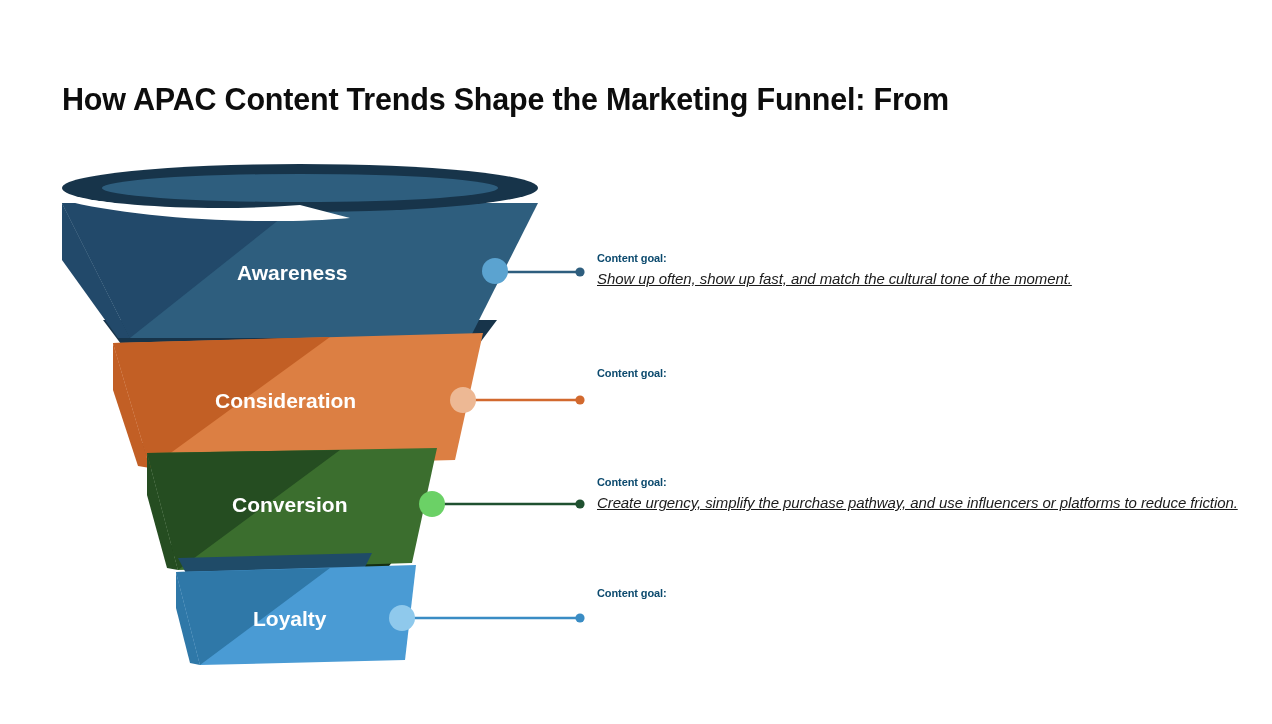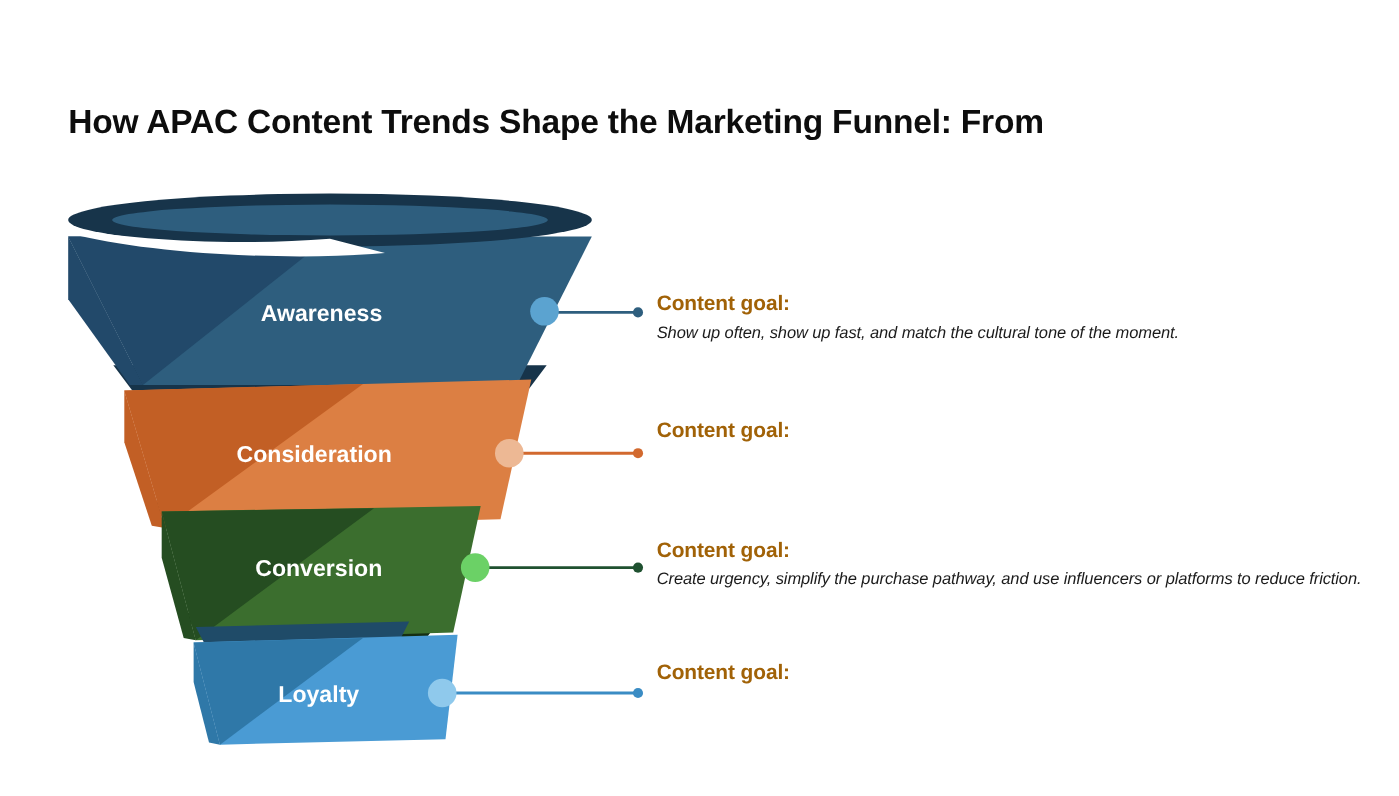--- a/index.html
+++ b/index.html
@@ -11,21 +11,20 @@
     width: 1272px;
     height: 724px;
     font-family: "Liberation Sans", sans-serif;
     overflow: hidden;
     position: relative;
   }
   #slide {
     position: absolute;
     inset: 0;
     background: #ffffff;
-    margin-top: 12px;
   }
   .title {
     position: absolute;
     left: 62px;
     top: 78px;
     width: 1060px;
     font-size: 30.5px;
     font-weight: bold;
     line-height: 1.38;
     color: #0d0d0d;
@@ -45,32 +44,33 @@
     font-size: 21px;
     fill: #ffffff;
   }
 
   .goal-block {
     position: absolute;
     left: 597px;
     width: 645px;
   }
   .goal-title {
-    font-size: 19px;
+    font-size: 11px;
     font-weight: bold;
-    color: #a16207;
+    color: #0c4a6e;
     line-height: 1.55;
     letter-spacing: -0.1px;
   }
   .goal-desc {
     font-size: 15px;
     font-style: italic;
     color: #1b1b1b;
     line-height: 1.62;
     letter-spacing: -0.1px;
+    text-decoration: underline;
   }
   #goal-0 { top: 250px; }
   #goal-1 { top: 365px; }
   #goal-2 { top: 474px; }
   #goal-3 { top: 585px; }
 </style>
 </head>
 <body>
 
 <div id="slide">

